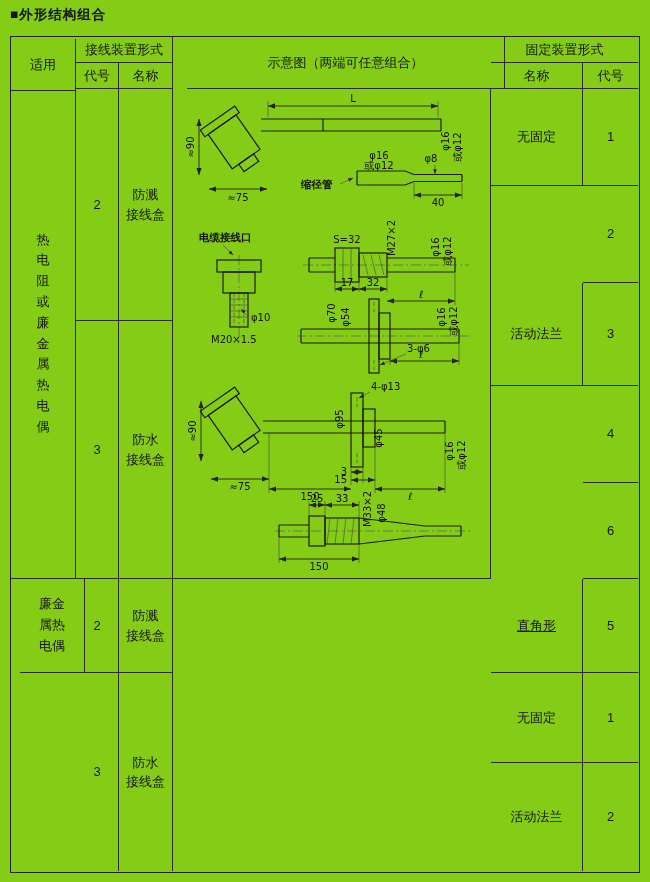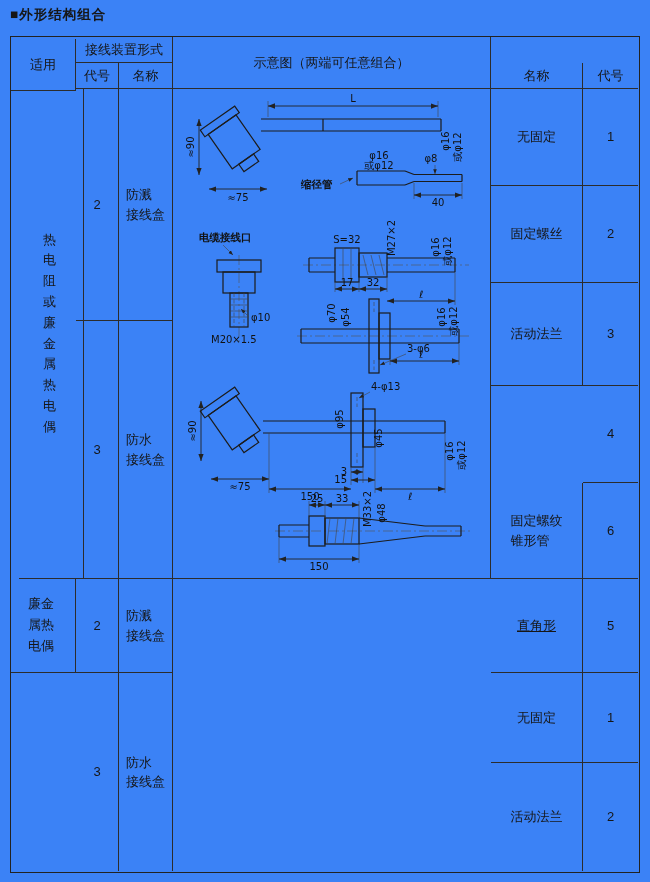--- a/index.html
+++ b/index.html
@@ -1,25 +1,25 @@
 <!DOCTYPE html>
 <html><head>
 <meta charset="utf-8">
 <style>
   * { margin:0; padding:0; box-sizing:border-box; }
   html,body { background:#d9d8d5; }
   .page {
-    position:relative; width:650px; height:882px; background:#3b82f6;
+    position:relative; width:650px; height:882px; background:#84cc16;
     font-family:"Liberation Sans","DejaVu Sans",sans-serif; color:#161616; overflow:hidden;
   }
   .title { position:absolute; left:10px; top:6px; font-size:13.5px; font-weight:bold; letter-spacing:1px; }
   .tbl { position:absolute; left:10px; top:36px; width:630px; height:837px; border:1.6px solid #222; }
   .cell {
     position:absolute; border-right:1px solid #2c2c2c; border-bottom:1px solid #2c2c2c;
-    display:flex; align-items:center; justify-content:center; 
+    display:flex; align-items:center; justify-content:center; text-align:center;
     font-size:13px; line-height:1.5;
   }
   .cell.last-col { border-right:none; }
   .cell.last-row { border-bottom:none; }
   .pre { white-space:pre-line; }
   .vtext { width:16px; word-break:break-all; line-height:1.6; }
   .v2 { width:30px; word-break:break-all; line-height:1.6; }
   .schem { display:block; position:relative; padding:0; }
   .schem-svg { position:absolute; left:0; top:0; }
   svg text { font-size:10px; fill:#111; text-anchor:middle; font-family:"DejaVu Sans",sans-serif; }
@@ -35,27 +35,28 @@
 </head>
 <body>
 
 <div class="page">
   <div class="title">■外形结构组合</div>
 
   <div class="tbl">
 
     <div class="cell" style="left:0;top:2px;width:65px;height:52px;">适用</div>
     <div class="cell" style="left:65px;top:0;width:97px;height:26px;">接线装置形式</div>
-    <div class="cell" style="left:162px;top:0;width:318px;height:52px;font-family:Liberation Serif, serif;">示意图（两端可任意组合）</div>
+    <div class="cell" style="left:176px;top:0;width:318px;height:52px;font-family:Liberation Serif, serif;">示意图（两端可任意组合）</div>
+    <div class="cell last-col" style="left:480px;top:0;width:147px;height:26px;">固定装置形式</div>
     <div class="cell" style="left:65px;top:26px;width:43px;height:26px;">代号</div>
     <div class="cell" style="left:108px;top:26px;width:54px;height:26px;">名称</div>
     <div class="cell" style="left:480px;top:26px;width:92px;height:26px;">名称</div>
     <div class="cell last-col" style="left:572px;top:26px;width:55px;height:26px;">代号</div>
 
-    <div class="cell" style="left:8px;top:52px;width:65px;height:490px;">
+    <div class="cell" style="left:0;top:52px;width:65px;height:490px;">
       <span class="vtext">热电阻或廉金属热电偶</span>
     </div>
     <div class="cell" style="left:65px;top:52px;width:43px;height:232px;">2</div>
     <div class="cell" style="left:108px;top:52px;width:54px;height:232px;">
       <span class="pre">防溅
 接线盒</span>
     </div>
     <div class="cell" style="left:65px;top:284px;width:43px;height:258px;">3</div>
     <div class="cell" style="left:108px;top:284px;width:54px;height:258px;">
       <span class="pre">防水
@@ -205,32 +206,27 @@
           <text x="212" y="424" transform="rotate(-90 212 424)">φ48</text>
           <path class="thin" d="M106,448 V474 M186,455 V474"></path>
           <line class="dim" x1="106" y1="470" x2="186" y2="470" marker-start="url(#a1)" marker-end="url(#a1)"></line>
           <text x="146" y="481">150</text>
         </g>
       </svg>
     </div>
 
     <div class="cell" style="left:480px;top:52px;width:92px;height:97px;">无固定</div>
     <div class="cell last-col" style="left:572px;top:52px;width:55px;height:97px;">1</div>
-    <div class="cell" style="left:480px;top:149px;width:92px;height:97px;">固定螺丝</div>
     <div class="cell last-col" style="left:572px;top:149px;width:55px;height:97px;">2</div>
     <div class="cell" style="left:480px;top:246px;width:92px;height:103px;">活动法兰</div>
     <div class="cell last-col" style="left:572px;top:246px;width:55px;height:103px;">3</div>
     <div class="cell last-col" style="left:572px;top:349px;width:55px;height:97px;">4</div>
-    <div class="cell" style="left:480px;top:446px;width:92px;height:96px;">
-      <span class="pre">固定螺纹
-锥形管</span>
-    </div>
     <div class="cell last-col" style="left:572px;top:446px;width:55px;height:96px;">6</div>
 
-    <div class="cell" style="left:0;top:542px;width:65px;height:94px;">
+    <div class="cell" style="left:9px;top:542px;width:65px;height:94px;">
       <span class="v2">廉金属热电偶</span>
     </div>
     <div class="cell" style="left:65px;top:542px;width:43px;height:94px;">2</div>
     <div class="cell" style="left:108px;top:542px;width:54px;height:94px;">
       <span class="pre">防溅
 接线盒</span>
     </div>
 
     <div class="cell" style="left:480px;top:542px;width:92px;height:94px;text-decoration:underline;">直角形</div>
     <div class="cell last-col" style="left:572px;top:542px;width:55px;height:94px;">5</div>

